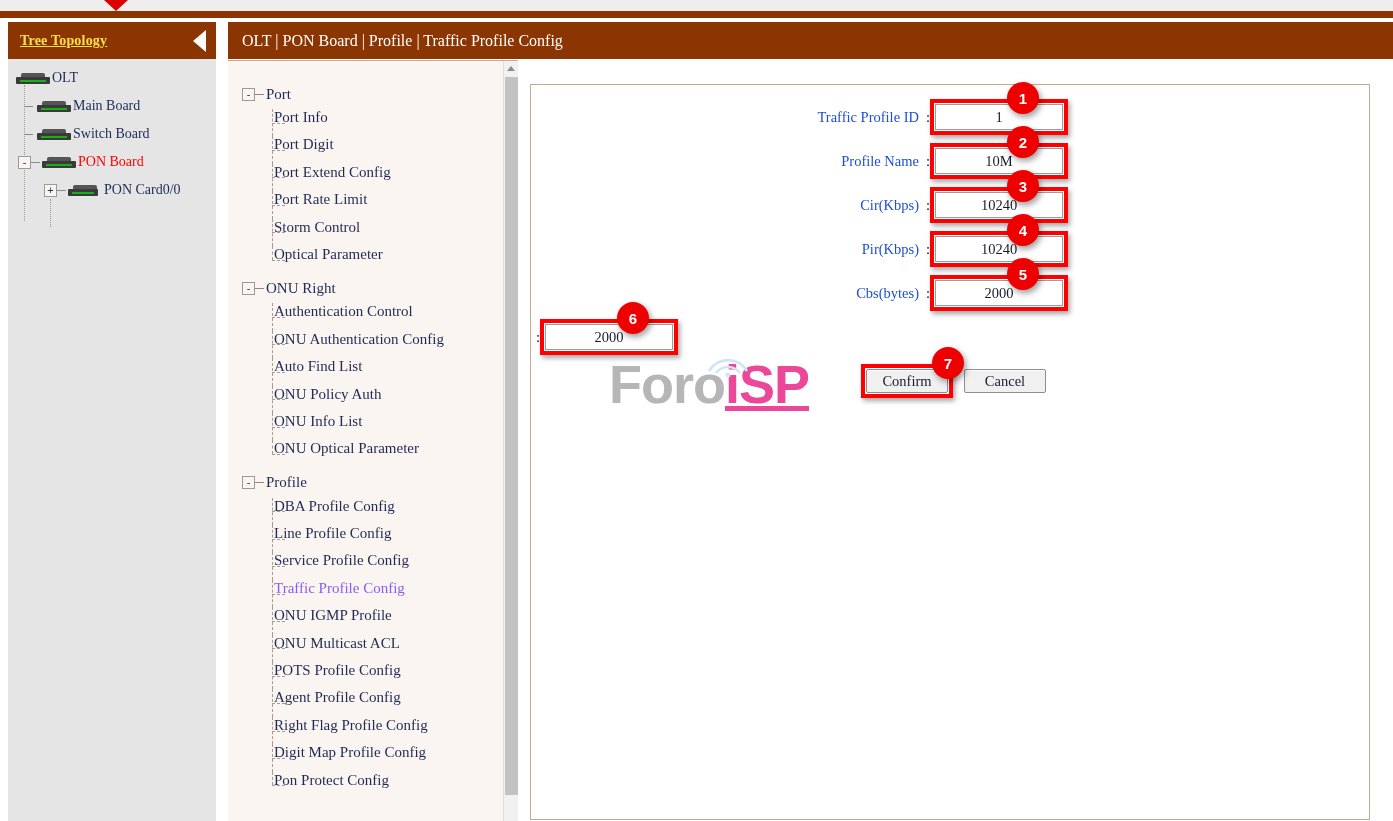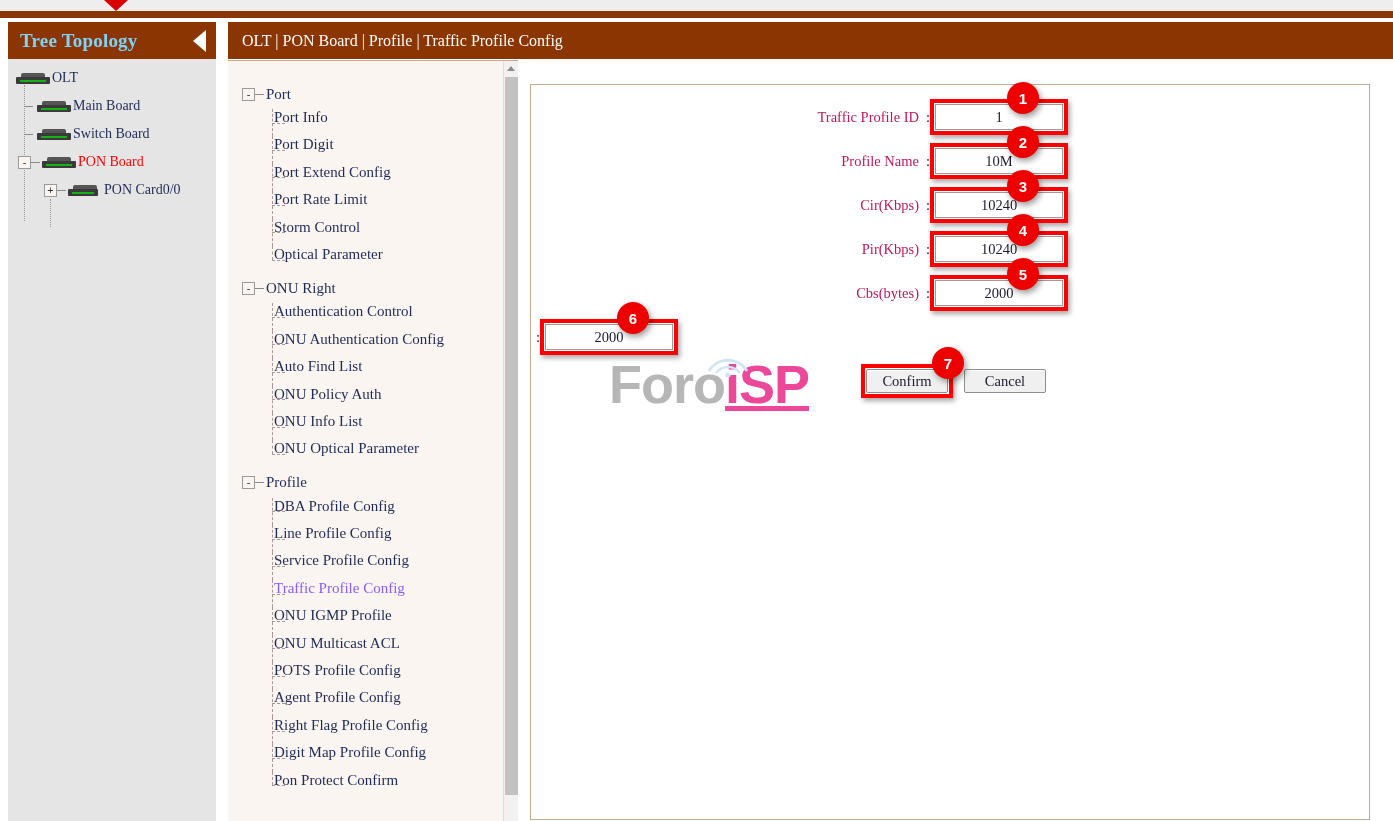--- a/index.html
+++ b/index.html
@@ -24,21 +24,21 @@
   .topbar-brown { position: absolute; left: 0; top: 11px; width: 1393px; height: 7px; background: #8b3503; }
   .topbar-gap { position: absolute; left: 0; top: 18px; width: 1393px; height: 4px; background: #ffffff; }
 
   
   .tt-panel { position: absolute; left: 8px; top: 22px; width: 208px; height: 799px; }
   .tt-header {
     position: relative; width: 208px; height: 37px; background: #8b3503;
     display: flex; align-items: center; justify-content: space-between;
     padding: 0 10px 0 12px;
   }
-  .tt-title { color: #7dd3fc; font-weight: bold; font-size: 19px; letter-spacing: .2px; }
+  .tt-title { color: #fde047; font-weight: bold; font-size: 14px; letter-spacing: .2px; text-decoration: underline; }
   .tt-collapse {
     width: 0; height: 0;
     border-top: 11px solid transparent;
     border-bottom: 11px solid transparent;
     border-right: 13px solid #ffffff;
     cursor: pointer;
   }
   .tt-body {
     position: relative; width: 208px; height: 762px;
     background: #e5e5e5; border: none; padding: 6px 0 0 0;
@@ -143,21 +143,21 @@
   .wm-foro { color: #b6b6b6; }
   .wm-isp { color: #ec4899; text-decoration: underline; }
   .wm-arcs { position: absolute; left: 96px; top: -6px; width: 46px; height: 26px; }
 
   
   .form { position: absolute; left: 0px; top: 0px; width: 840px; }
   .f-row {
     position: relative; display: flex; align-items: center; height: 44px;
   }
   .f-label {
-    width: 390px; text-align: right; font-size: 14.5px; color: #be185d;
+    width: 390px; text-align: right; font-size: 14.5px; color: #1d4ed8;
     font-family: "Liberation Serif", serif; padding-right: 2px;
   }
   .f-colon { width: 14px; text-align: center; font-size: 14.5px; color: #1a1a2e; }
   .f-field-wrap { position: relative; }
   .f-input {
     width: 128px; height: 26px; border: 1px solid #9c9c9c; background: #ffffff;
     text-align: center; font-family: "Liberation Serif", serif; font-size: 14.5px;
     color: #1a1a2e; padding: 0 4px; outline: none;
   }
   .hl {
@@ -357,21 +357,21 @@
         <div class="m-item">
           <span class="tee"></span>
           <span class="m-label">Right Flag Profile Config</span>
         </div>
         <div class="m-item">
           <span class="tee"></span>
           <span class="m-label">Digit Map Profile Config</span>
         </div>
         <div class="m-item last">
           <span class="tee"></span>
-          <span class="m-label">Pon Protect Confirm</span>
+          <span class="m-label">Pon Protect Config</span>
         </div>
       </div>
     <div class="scrollbar">
       <div class="sb-up">
           <i></i>
         </div>
       <div class="sb-thumb"></div>
     </div>
   </div>
 

